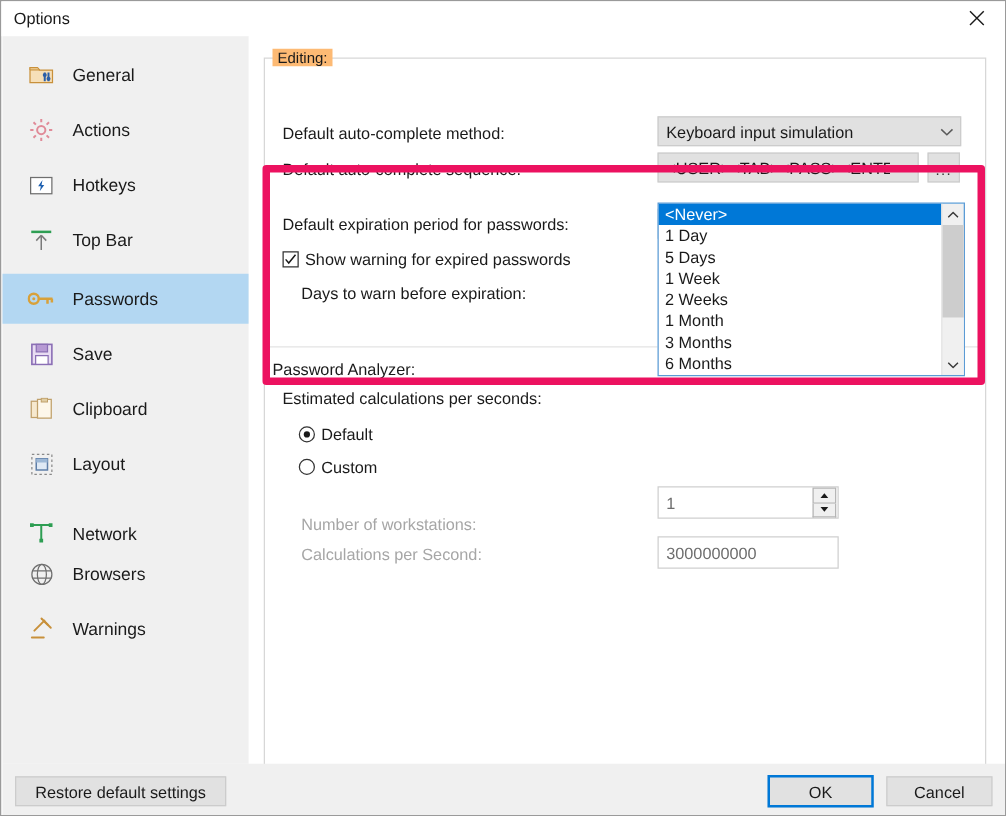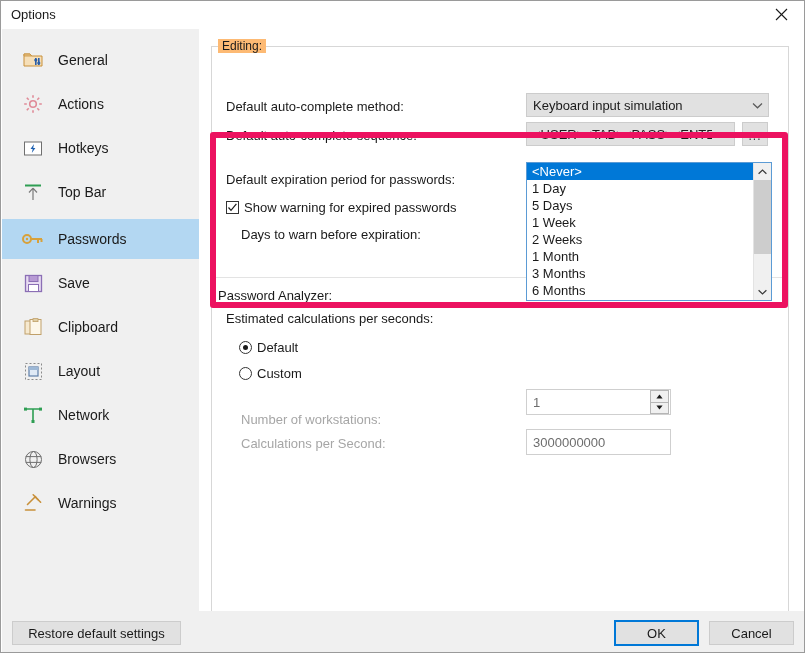--- a/index.html
+++ b/index.html
@@ -411,21 +411,21 @@
       <span class="side-icon">
         <svg width="19" height="19" viewBox="0 0 19 19">
           <rect x="1.5" y="1.5" width="16" height="16" fill="none" stroke="#8a8a8a" stroke-width="1" stroke-dasharray="2 2"></rect>
           <rect x="5" y="5" width="9" height="9" fill="#dfe9f5" stroke="#5f7fa8" stroke-width="1.2"></rect>
           <rect x="5" y="5" width="9" height="3" fill="#9db8d6"></rect>
         </svg>
       </span>
       <span class="side-label">Layout</span>
     </div>
 
-    <div class="side-item" style="top:366px;">
+    <div class="side-item" style="top:366px;align-items:flex-end;">
       <span class="side-icon">
         <svg width="20" height="18" viewBox="0 0 20 18">
           <path d="M2 3 H18 M10 3 V15" stroke="#2e9e53" stroke-width="1.6" fill="none"></path>
           <rect x="1" y="1.6" width="3" height="3" fill="#2e9e53"></rect>
           <rect x="16" y="1.6" width="3" height="3" fill="#2e9e53"></rect>
           <rect x="8.5" y="14" width="3" height="3" fill="#2e9e53"></rect>
         </svg>
       </span>
       <span class="side-label">Network</span>
     </div>

